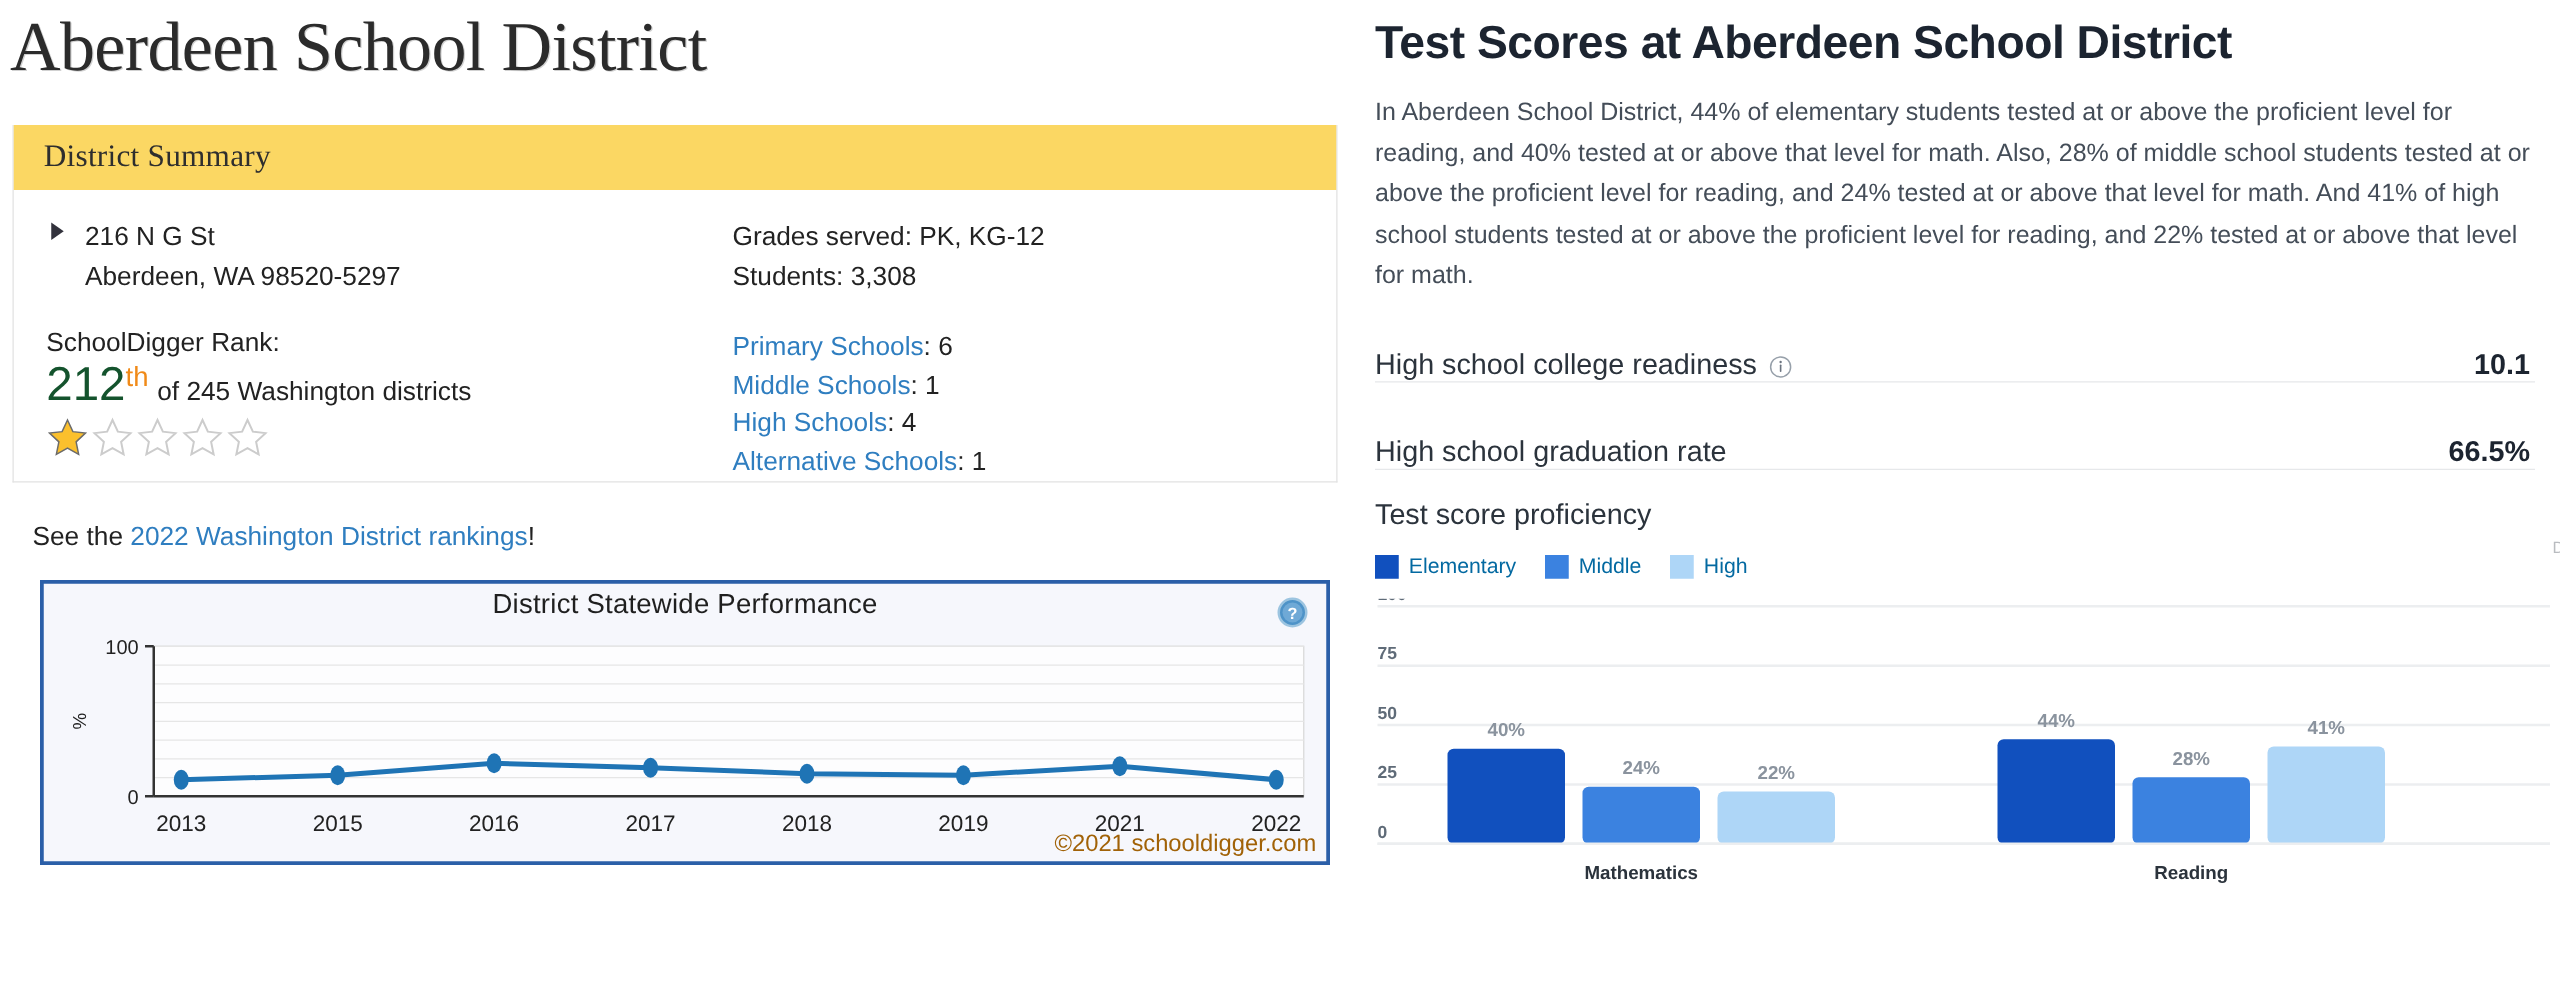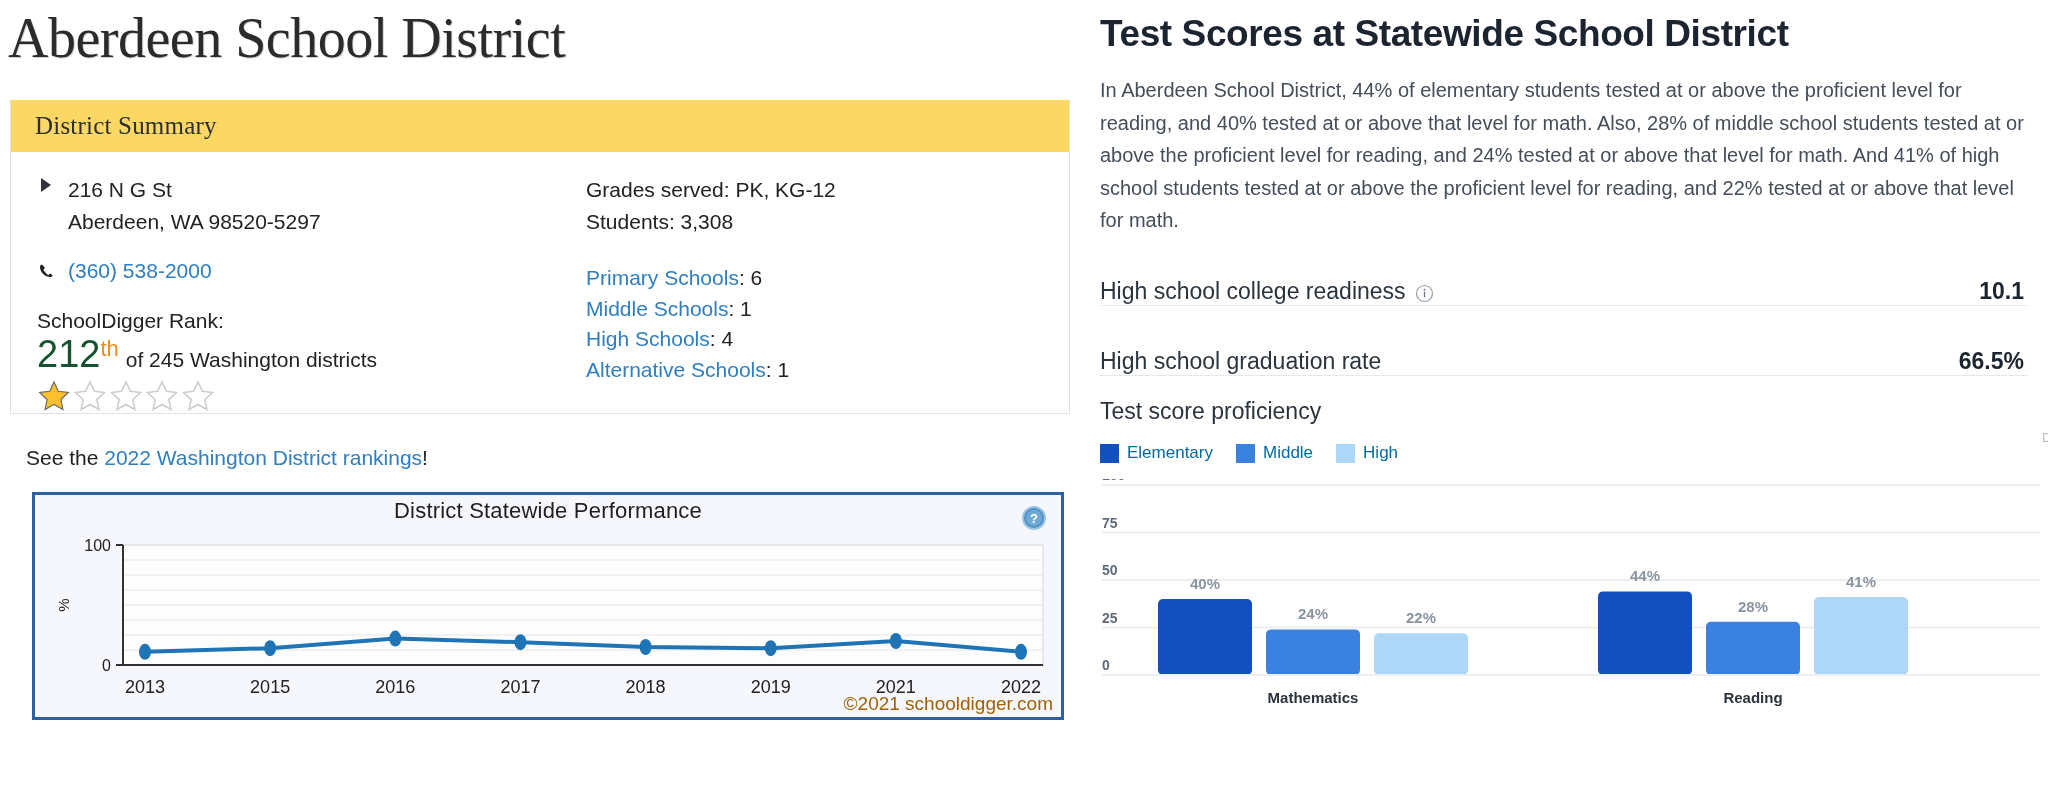--- a/index.html
+++ b/index.html
@@ -205,28 +205,20 @@
               <svg width="14" height="18" viewBox="0 0 14 18">
                   <path d="M2 1 L12 8 L2 15 Z" fill="#32323c"></path>
                 </svg>
             </span>
             <div class="addr-lines">
               <div>216 N G St</div>
               <div>Aberdeen, WA 98520-5297</div>
             </div>
           </div>
 
-          <div class="phone-row">
-            <span class="phone-icon">
-              <svg width="17" height="17" viewBox="0 0 17 17">
-                  <path d="M4 1.5c-1 0-2 1-2 2.2 0 5.5 5 10.3 10.5 10.3 1.2 0 2-1 2-2l-2.6-1.4-1.6 1.6C8.5 11 6 8.6 5.3 6.6L7 5 4 1.5z" fill="#1f1f1f"></path>
-                </svg>
-            </span>
-            <a class="link" href="#">(360) 538-2000</a>
-          </div>
 
           <div class="rank-label">SchoolDigger Rank:</div>
           <div class="rank-line">
             <span class="rank-num">212</span>
               <span class="rank-sup">th</span>
             <span class="rank-of">of 245 Washington districts</span>
           </div>
 
           <div class="stars" id="stars">
               <svg class="star" viewBox="0 0 34 34">
@@ -311,21 +303,21 @@
           <text x="860.8571428571429" y="156" text-anchor="middle" font-size="18" fill="#222" font-family="Liberation Sans, sans-serif">2021</text>
           <text x="986" y="156" text-anchor="middle" font-size="18" fill="#222" font-family="Liberation Sans, sans-serif">2022</text>
         </svg>
       <div class="credit">©2021 schooldigger.com</div>
     </div>
 
   </div>
 
   <div class="right">
 
-    <div class="right-title">Test Scores at Statewide School District</div>
+    <div class="right-title">Test Scores at Aberdeen School District</div>
     <div class="right-para">In Aberdeen School District, 44% of elementary students tested at or above the proficient level for reading, and 40% tested at or above that level for math. Also, 28% of middle school students tested at or above the proficient level for reading, and 24% tested at or above that level for math. And 41% of high school students tested at or above the proficient level for reading, and 22% tested at or above that level for math.</div>
 
     <div class="metric-row">
       <div class="metric-label">
         <span>High school college readiness</span>
         <span class="info-icon">
           <svg width="19" height="19" viewBox="0 0 19 19">
             <circle cx="9.5" cy="9.5" r="8" fill="none" stroke="#97a0aa" stroke-width="1.2"></circle>
             <circle cx="9.5" cy="5.6" r="0.95" fill="#6b7480"></circle>
             <rect x="8.85" y="7.6" width="1.3" height="6" rx="0.6" fill="#6b7480"></rect>

